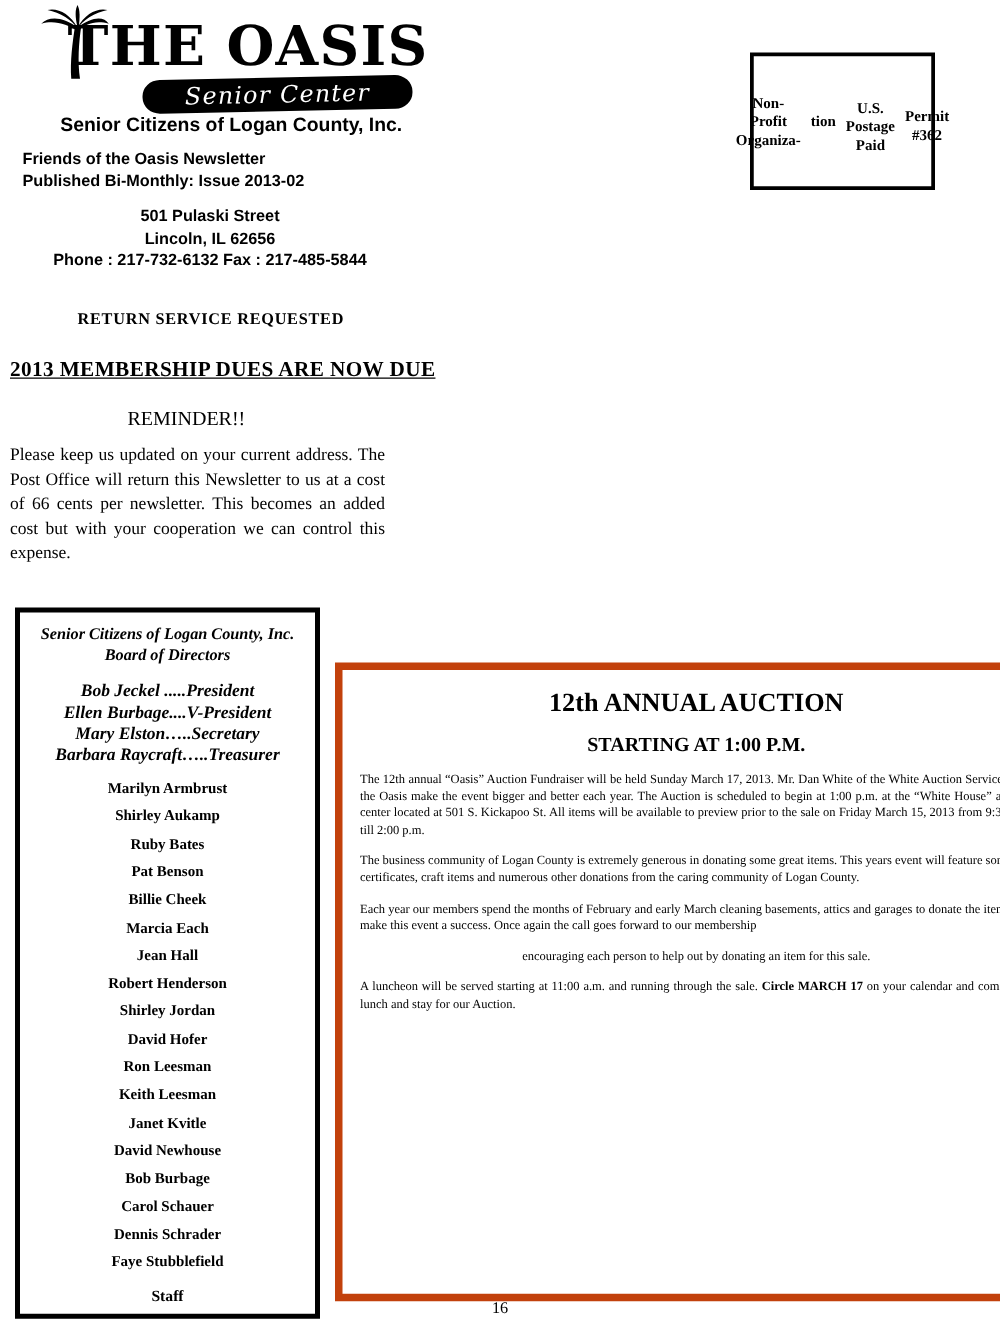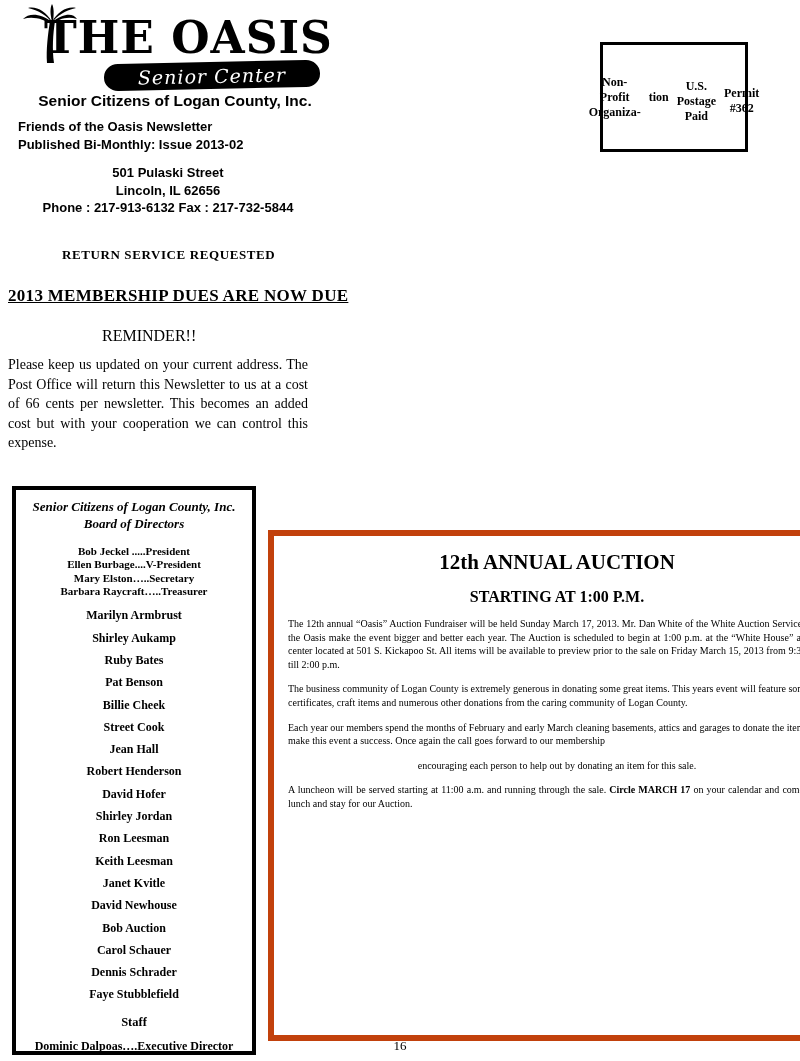--- a/index.html
+++ b/index.html
@@ -4,21 +4,21 @@
 <style>
   * { margin:0; padding:0; box-sizing:border-box; }
   html,body { background:#fff; }
   .page {
     position:relative; width:800px; height:1061px; margin:0 auto;
     background:#ffffff; color:#000; overflow:hidden;
     font-family:"Liberation Serif", serif;
   }
 
   
-  .logo-block { position:absolute; left:10px; top:4px; width:330px; height:110px; }
+  .logo-block { position:absolute; left:20px; top:4px; width:330px; height:110px; }
   .palm-icon { position:absolute; left:10px; top:0; }
   .logo-title {
     position:absolute; left:34px; top:8px; width:290px;
     font-family:"DejaVu Serif", serif; font-weight:bold; font-size:44px;
     letter-spacing:1px; white-space:nowrap;
   }
   .logo-banner {
     position:absolute; left:94px; top:58px; width:216px; height:27px;
     background:#000; border-radius:14px / 13px; transform:rotate(-1.2deg);
     display:flex; align-items:center; justify-content:center;
@@ -69,21 +69,21 @@
     font-size:14px; line-height:1.4; text-align:justify;
   }
 
   
   .board-box {
     position:absolute; left:12px; top:486px; width:244px; height:569px;
     border:4px solid #000; background:#fff; overflow:hidden;
     text-align:center; font-weight:bold; padding-top:9px;
   }
   .board-title { font-style:italic; font-size:13px; line-height:1.3; }
-  .board-officers { margin-top:12px; font-size:11px; line-height:1.22; }
+  .board-officers { margin-top:12px; font-size:14px; line-height:1.22;font-style:italic; }
   .board-members { margin-top:10px; font-size:12px; }
   .board-members .list-row { margin-bottom:7.3px; }
   .staff-heading { margin-top:13px; font-size:12.5px; }
   .staff-list { margin-top:9px; font-size:12px; line-height:1.2; }
 
   
   .auction-box {
     position:absolute; left:268px; top:530px; width:578px; height:511px;
     border:6px solid #c2410c; background:#fff; overflow:hidden;
     padding:10px 14px 8px 14px;
@@ -127,21 +127,21 @@
   </div>
 
   <div class="newsletter-info">
     <div>Friends of the Oasis Newsletter</div>
     <div>Published Bi-Monthly: Issue 2013-02</div>
   </div>
 
   <div class="address-info">
     <div>501 Pulaski Street</div>
     <div>Lincoln, IL 62656</div>
-    <div>Phone : 217-913-6132 Fax :  217-732-5844</div>
+    <div>Phone : 217-732-6132 Fax :  217-485-5844</div>
   </div>
 
   <div class="return-service">RETURN SERVICE REQUESTED</div>
 
   <div class="postage-box">
       <div class="pline">Non-Profit Organiza-</div>
       <div class="pline">tion</div>
       <div class="pline">U.S. Postage Paid</div>
       <div class="pline">Permit #362</div>
     </div>
@@ -160,30 +160,30 @@
         <div class="officer-row">Ellen Burbage....V-President</div>
         <div class="officer-row">Mary Elston…..Secretary</div>
         <div class="officer-row">Barbara Raycraft…..Treasurer</div>
       </div>
     <div class="board-members">
         <div class="list-row">Marilyn Armbrust</div>
         <div class="list-row">Shirley Aukamp</div>
         <div class="list-row">Ruby Bates</div>
         <div class="list-row">Pat Benson</div>
         <div class="list-row">Billie Cheek</div>
-        <div class="list-row">Street Cook</div>
+        <div class="list-row">Marcia Each</div>
         <div class="list-row">Jean Hall</div>
         <div class="list-row">Robert Henderson</div>
+        <div class="list-row">Shirley Jordan</div>
         <div class="list-row">David Hofer</div>
-        <div class="list-row">Shirley Jordan</div>
         <div class="list-row">Ron Leesman</div>
         <div class="list-row">Keith Leesman</div>
         <div class="list-row">Janet Kvitle</div>
         <div class="list-row">David Newhouse</div>
-        <div class="list-row">Bob Auction</div>
+        <div class="list-row">Bob Burbage</div>
         <div class="list-row">Carol Schauer</div>
         <div class="list-row">Dennis Schrader</div>
         <div class="list-row">Faye Stubblefield</div>
       </div>
     <div class="staff-heading">Staff</div>
     <div class="staff-list">
         <div class="staff-row">Dominic Dalpoas….Executive Director</div>
       </div>
   </div>
 

